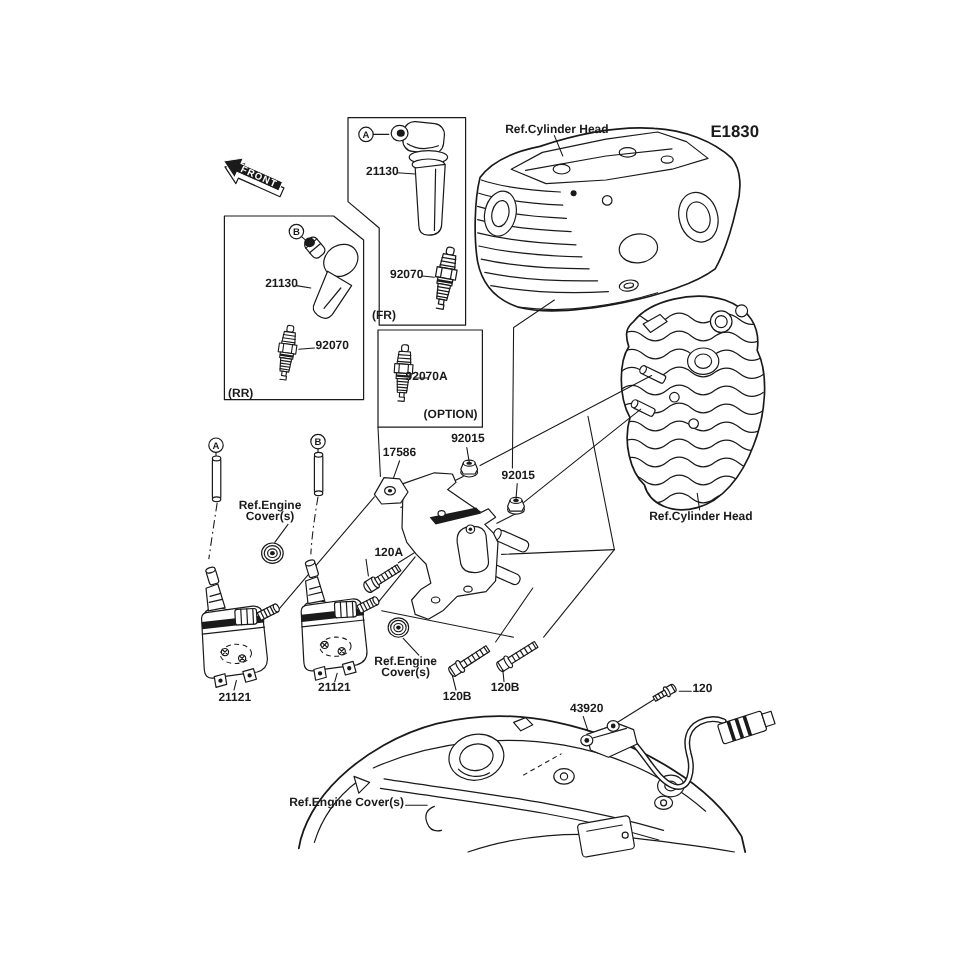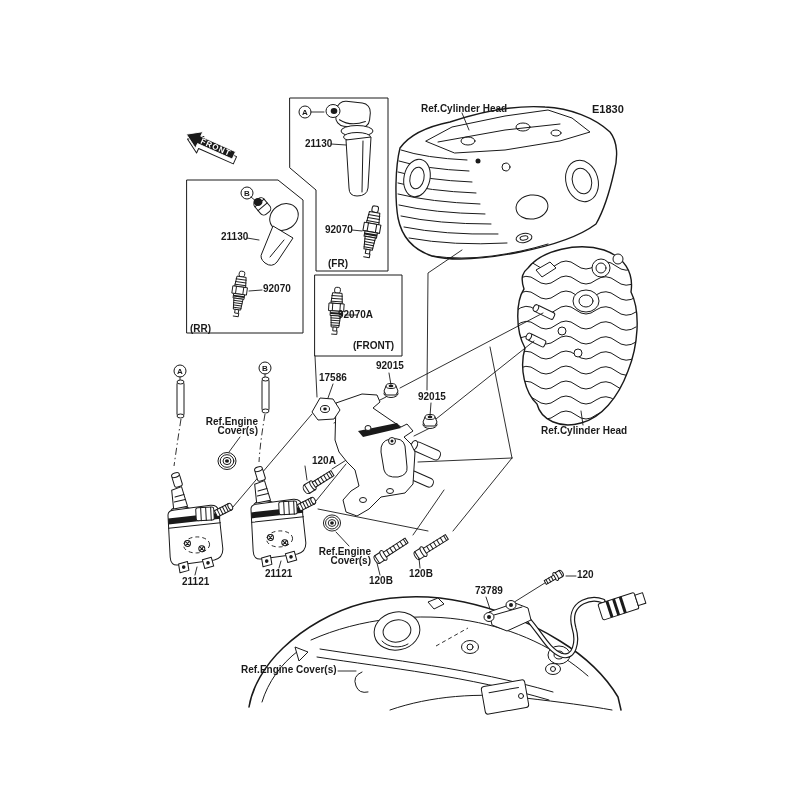--- a/index.html
+++ b/index.html
@@ -1,21 +1,21 @@
 <!DOCTYPE html>
 <html><head>
 <meta charset="utf-8">
 <style>
   html,body{margin:0;padding:0;background:#fff;}
   .stage{position:relative;width:800px;height:800px;background:#fff;overflow:hidden;
          font-family:"Liberation Sans",sans-serif;}
   .stage svg{position:absolute;left:0;top:0;}
   .lbl{position:absolute;font:bold 10px "Liberation Sans",sans-serif;color:#1a1a1a;
        line-height:9px;white-space:pre-line;text-align:right;}
-  .center{text-align:right;}
+  .center{text-align:center;}
   
   .ln{stroke:#1a1a1a;fill:none;stroke-width:1;stroke-linecap:round;stroke-linejoin:round;}
   .th{stroke:#1a1a1a;fill:none;stroke-width:0.9;stroke-linecap:round;}
   .ln2{stroke:#1a1a1a;fill:none;stroke-width:1.5;stroke-linecap:round;stroke-linejoin:round;}
   .wf{fill:#ffffff;stroke:#1a1a1a;stroke-width:1;stroke-linejoin:round;}
   .wf2{fill:#ffffff;stroke:#1a1a1a;stroke-width:1.4;stroke-linejoin:round;}
   .df{fill:#1a1a1a;stroke:none;}
   .dsh{stroke:#1a1a1a;fill:none;stroke-width:0.9;stroke-dasharray:4 3;}
   .ddot{stroke:#1a1a1a;fill:none;stroke-width:0.9;stroke-dasharray:7 3 1.5 3;}
   .cal{font:bold 8px "Liberation Sans",sans-serif;fill:#1a1a1a;text-anchor:middle;}
@@ -353,48 +353,48 @@
   </g>
 
   <g transform="translate(190,126) rotate(24)">
     <path d="M3,13 L17,4 L17,9 L55,9 L55,17 L17,17 L17,22 Z" class="wf"></path>
     <path d="M0,9 L14,0 L14,5 L52,5 L52,13 L14,13 L14,18 Z" fill="#1a1a1a" stroke="#ffffff" stroke-width="0.8"></path>
     <text x="16" y="11.5" class="frnt">FRONT</text>
   </g>
 </svg>
 
 <div class="lbl" style="left:421px;top:104px">Ref.Cylinder Head</div>
-<div class="lbl" style="left:592px;top:105px;font-size:11px">E1830</div>
+<div class="lbl" style="left:592px;top:105px;font-size:14px">E1830</div>
 
 <div class="lbl" style="left:305px;top:139px">21130</div>
 <div class="lbl" style="left:325px;top:225px">92070</div>
-<div class="lbl" style="left:328px;top:259px">(FR)</div>
+<div class="lbl" style="left:310px;top:259px">(FR)</div>
 
 <div class="lbl" style="left:221px;top:232px">21130</div>
 <div class="lbl" style="left:263px;top:284px">92070</div>
 <div class="lbl" style="left:190px;top:324px">(RR)</div>
 
 <div class="lbl" style="left:338px;top:310px">92070A</div>
-<div class="lbl" style="left:353px;top:341px">(FRONT)</div>
+<div class="lbl" style="left:353px;top:341px">(OPTION)</div>
 
 <div class="lbl" style="left:376px;top:361px">92015</div>
 <div class="lbl" style="left:418px;top:392px">92015</div>
 <div class="lbl" style="left:319px;top:373px">17586</div>
 <div class="lbl" style="left:312px;top:456px">120A</div>
 
 <div class="lbl center" style="left:192px;top:417px;width:66px">Ref.Engine
 Cover(s)</div>
 <div class="lbl center" style="left:305px;top:547px;width:66px">Ref.Engine
 Cover(s)</div>
 
 <div class="lbl" style="left:182px;top:577px">21121</div>
 <div class="lbl" style="left:265px;top:569px">21121</div>
 
 <div class="lbl" style="left:369px;top:576px">120B</div>
 <div class="lbl" style="left:409px;top:569px">120B</div>
 
-<div class="lbl" style="left:475px;top:586px">73789</div>
+<div class="lbl" style="left:475px;top:586px">43920</div>
 <div class="lbl" style="left:577px;top:570px">120</div>
 
 <div class="lbl" style="left:541px;top:426px">Ref.Cylinder Head</div>
 <div class="lbl" style="left:241px;top:665px">Ref.Engine Cover(s)</div>
 
 </div>
 
 </body></html>

